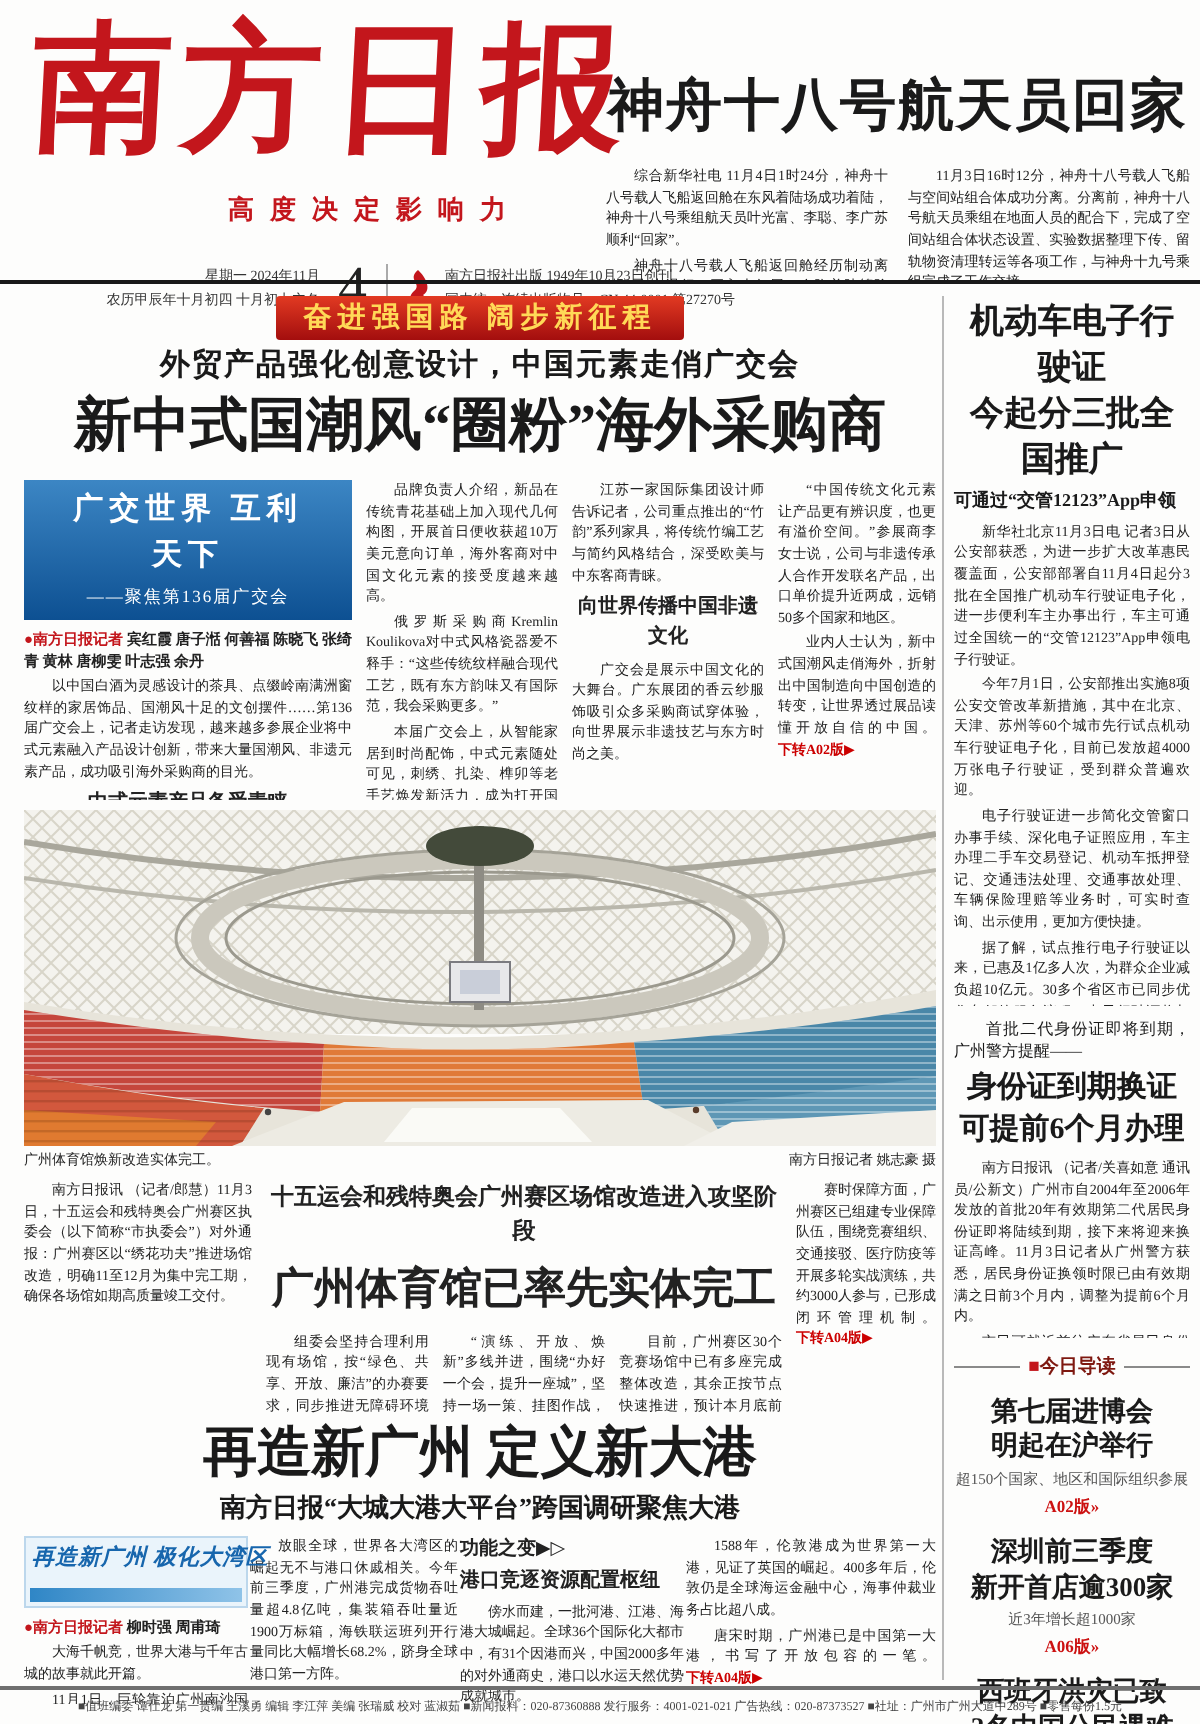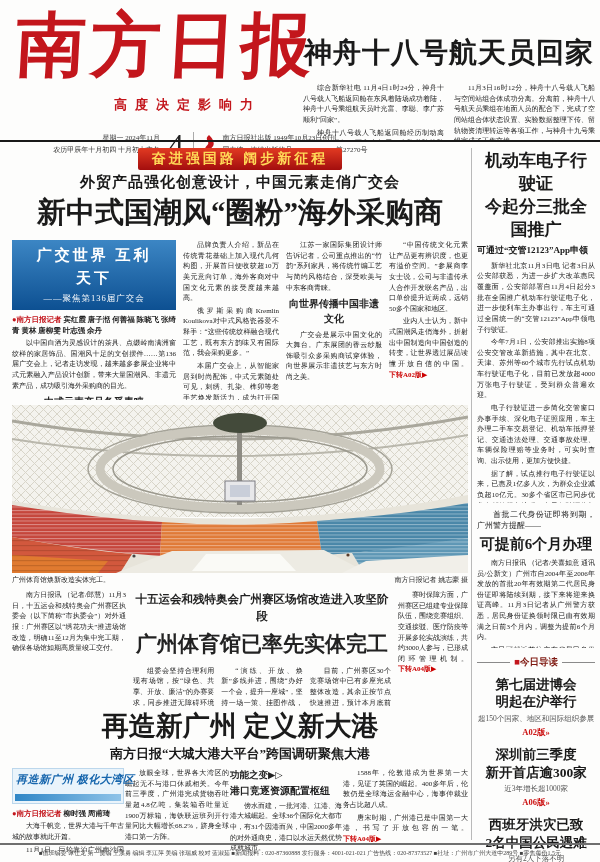--- a/index.html
+++ b/index.html
@@ -292,20 +292,21 @@
     <div class="traffic-body t7">
       <p>新华社北京11月3日电 记者3日从公安部获悉，为进一步扩大改革惠民覆盖面，公安部部署自11月4日起分3批在全国推广机动车行驶证电子化，进一步便利车主办事出行，车主可通过全国统一的“交管12123”App申领电子行驶证。</p>
       <p>今年7月1日，公安部推出实施8项公安交管改革新措施，其中在北京、天津、苏州等60个城市先行试点机动车行驶证电子化，目前已发放超4000万张电子行驶证，受到群众普遍欢迎。</p>
       <p>电子行驶证进一步简化交管窗口办事手续、深化电子证照应用，车主办理二手车交易登记、机动车抵押登记、交通违法处理、交通事故处理、车辆保险理赔等业务时，可实时查询、出示使用，更加方便快捷。</p>
       <p>据了解，试点推行电子行驶证以来，已惠及1亿多人次，为群众企业减负超10亿元。30多个省区市已同步优化车驾管服务流程，电子行驶证将与电子驾驶证协同使用，让数据多跑路、群众少跑腿。</p>
     </div>
 
     <div class="idcard">
       <div class="id-kicker">首批二代身份证即将到期，广州警方提醒——</div>
       <div class="id-h">
+        <div>身份证到期换证</div>
         <div>可提前6个月办理</div>
       </div>
       <div class="id-body t7">
         <p>南方日报讯 （记者/关喜如意 通讯员/公新文）广州市自2004年至2006年发放的首批20年有效期第二代居民身份证即将陆续到期，接下来将迎来换证高峰。11月3日记者从广州警方获悉，居民身份证换领时限已由有效期满之日前3个月内，调整为提前6个月内。</p>
         <p>市民可就近前往广东省居民身份证受理点办理换领，或通过自助设备申领，受理后一般25天内可领取。</p>
       </div>
     </div>
 
     <div class="guide">
       <div class="guide-head">

